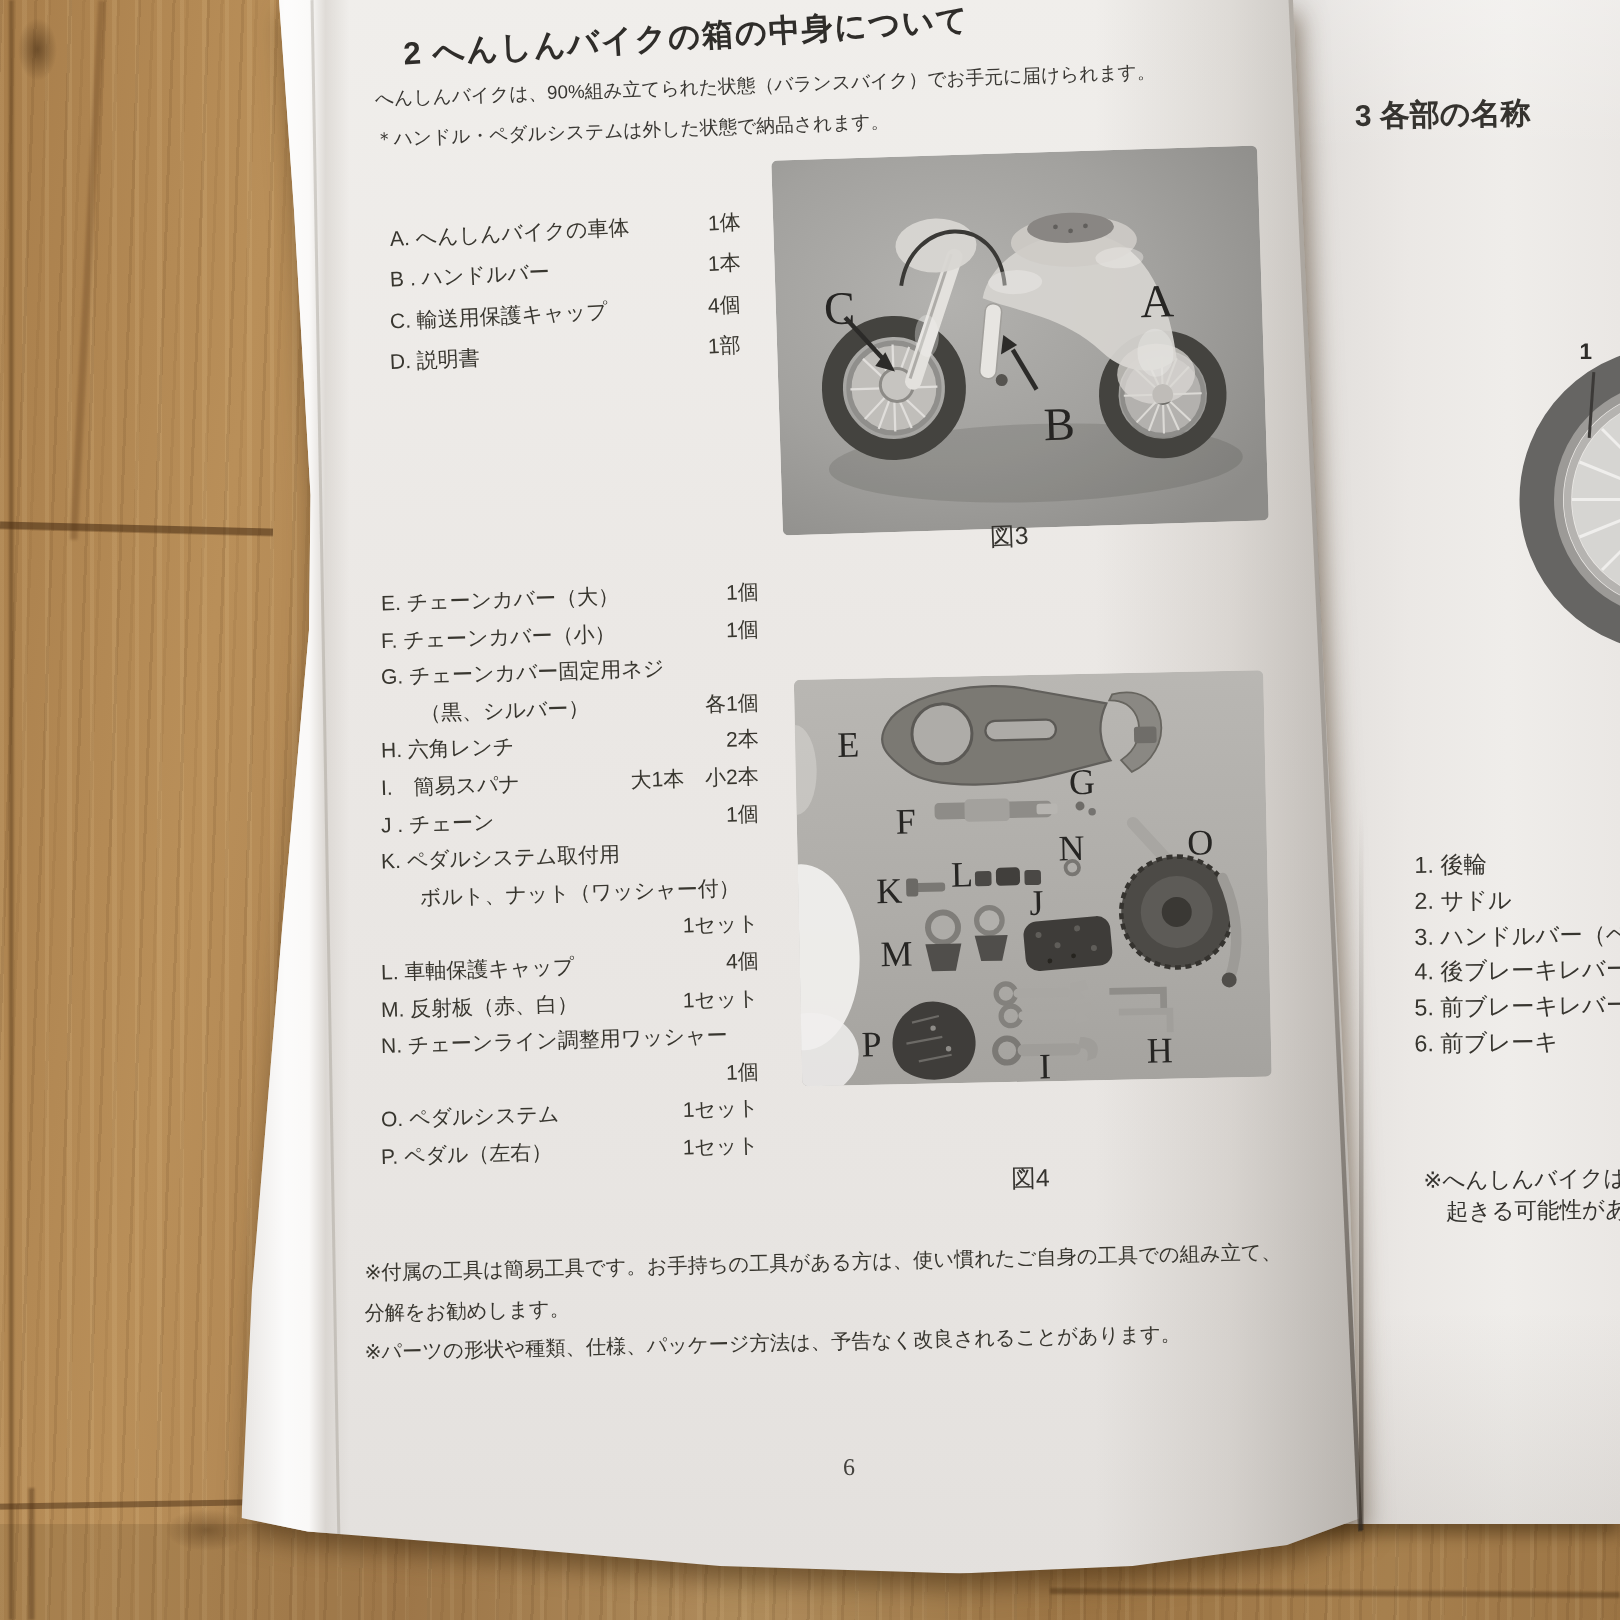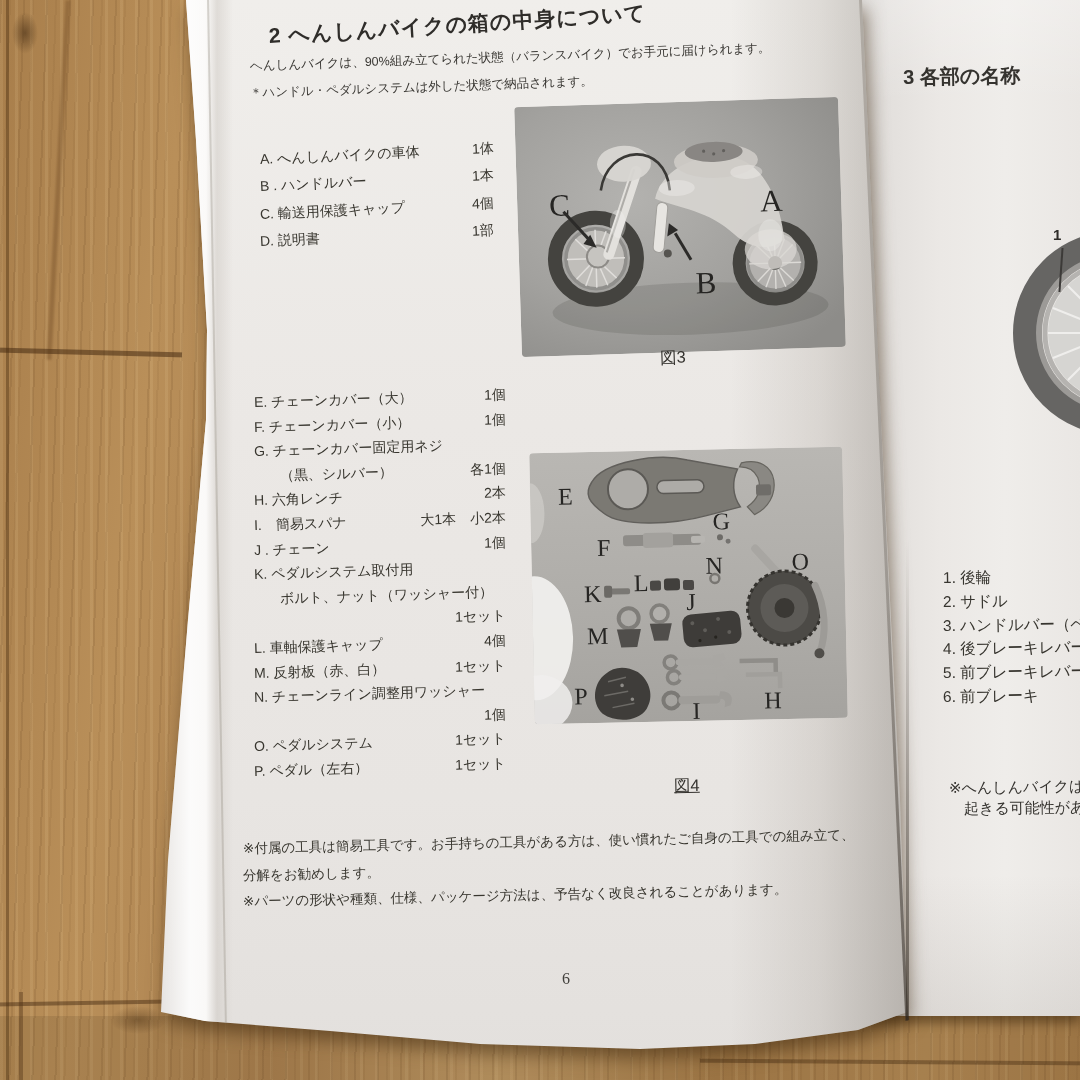--- a/index.html
+++ b/index.html
@@ -72,21 +72,21 @@
   .rowEP{font-size:14px;line-height:24.6px;transform:rotate(-1.8deg);}
   .row .lbl{white-space:nowrap;}
   .row .qty{white-space:nowrap;text-align:right;}
   .indent .lbl{padding-left:26px;}
 
   .fig{position:absolute;border-radius:4px;overflow:hidden;}
   .fig3{left:518px;top:102px;width:324px;height:250px;transform:rotate(-1.8deg);}
   .fig4{left:532px;top:450px;width:313px;height:271px;transform:rotate(-1.2deg);}
   .caption{position:absolute;font-size:16.5px;color:#35332f;white-space:nowrap;}
   .cap3{left:660px;top:347px;transform:rotate(-2deg);}
-  .cap4{left:674px;top:775px;transform:rotate(-1deg);text-decoration:underline;}
+  .cap4{left:674px;top:775px;transform:rotate(-1deg);}
 
   .lp-notes{position:absolute;left:243px;top:836px;color:#38362f;}
   .lp-notes div{font-size:13.5px;line-height:26.5px;white-space:nowrap;transform:rotate(-1.3deg);transform-origin:0 50%;}
   .page-num{position:absolute;left:562px;top:970px;font-size:16px;color:#44423e;
     font-family:"Liberation Serif","DejaVu Serif",serif;}
 
   
   .photo-label{font-family:"Liberation Serif","DejaVu Serif",serif;fill:#262523;}
   .pl-big{font-size:31px;}
   .pl-mid{font-size:24px;}

